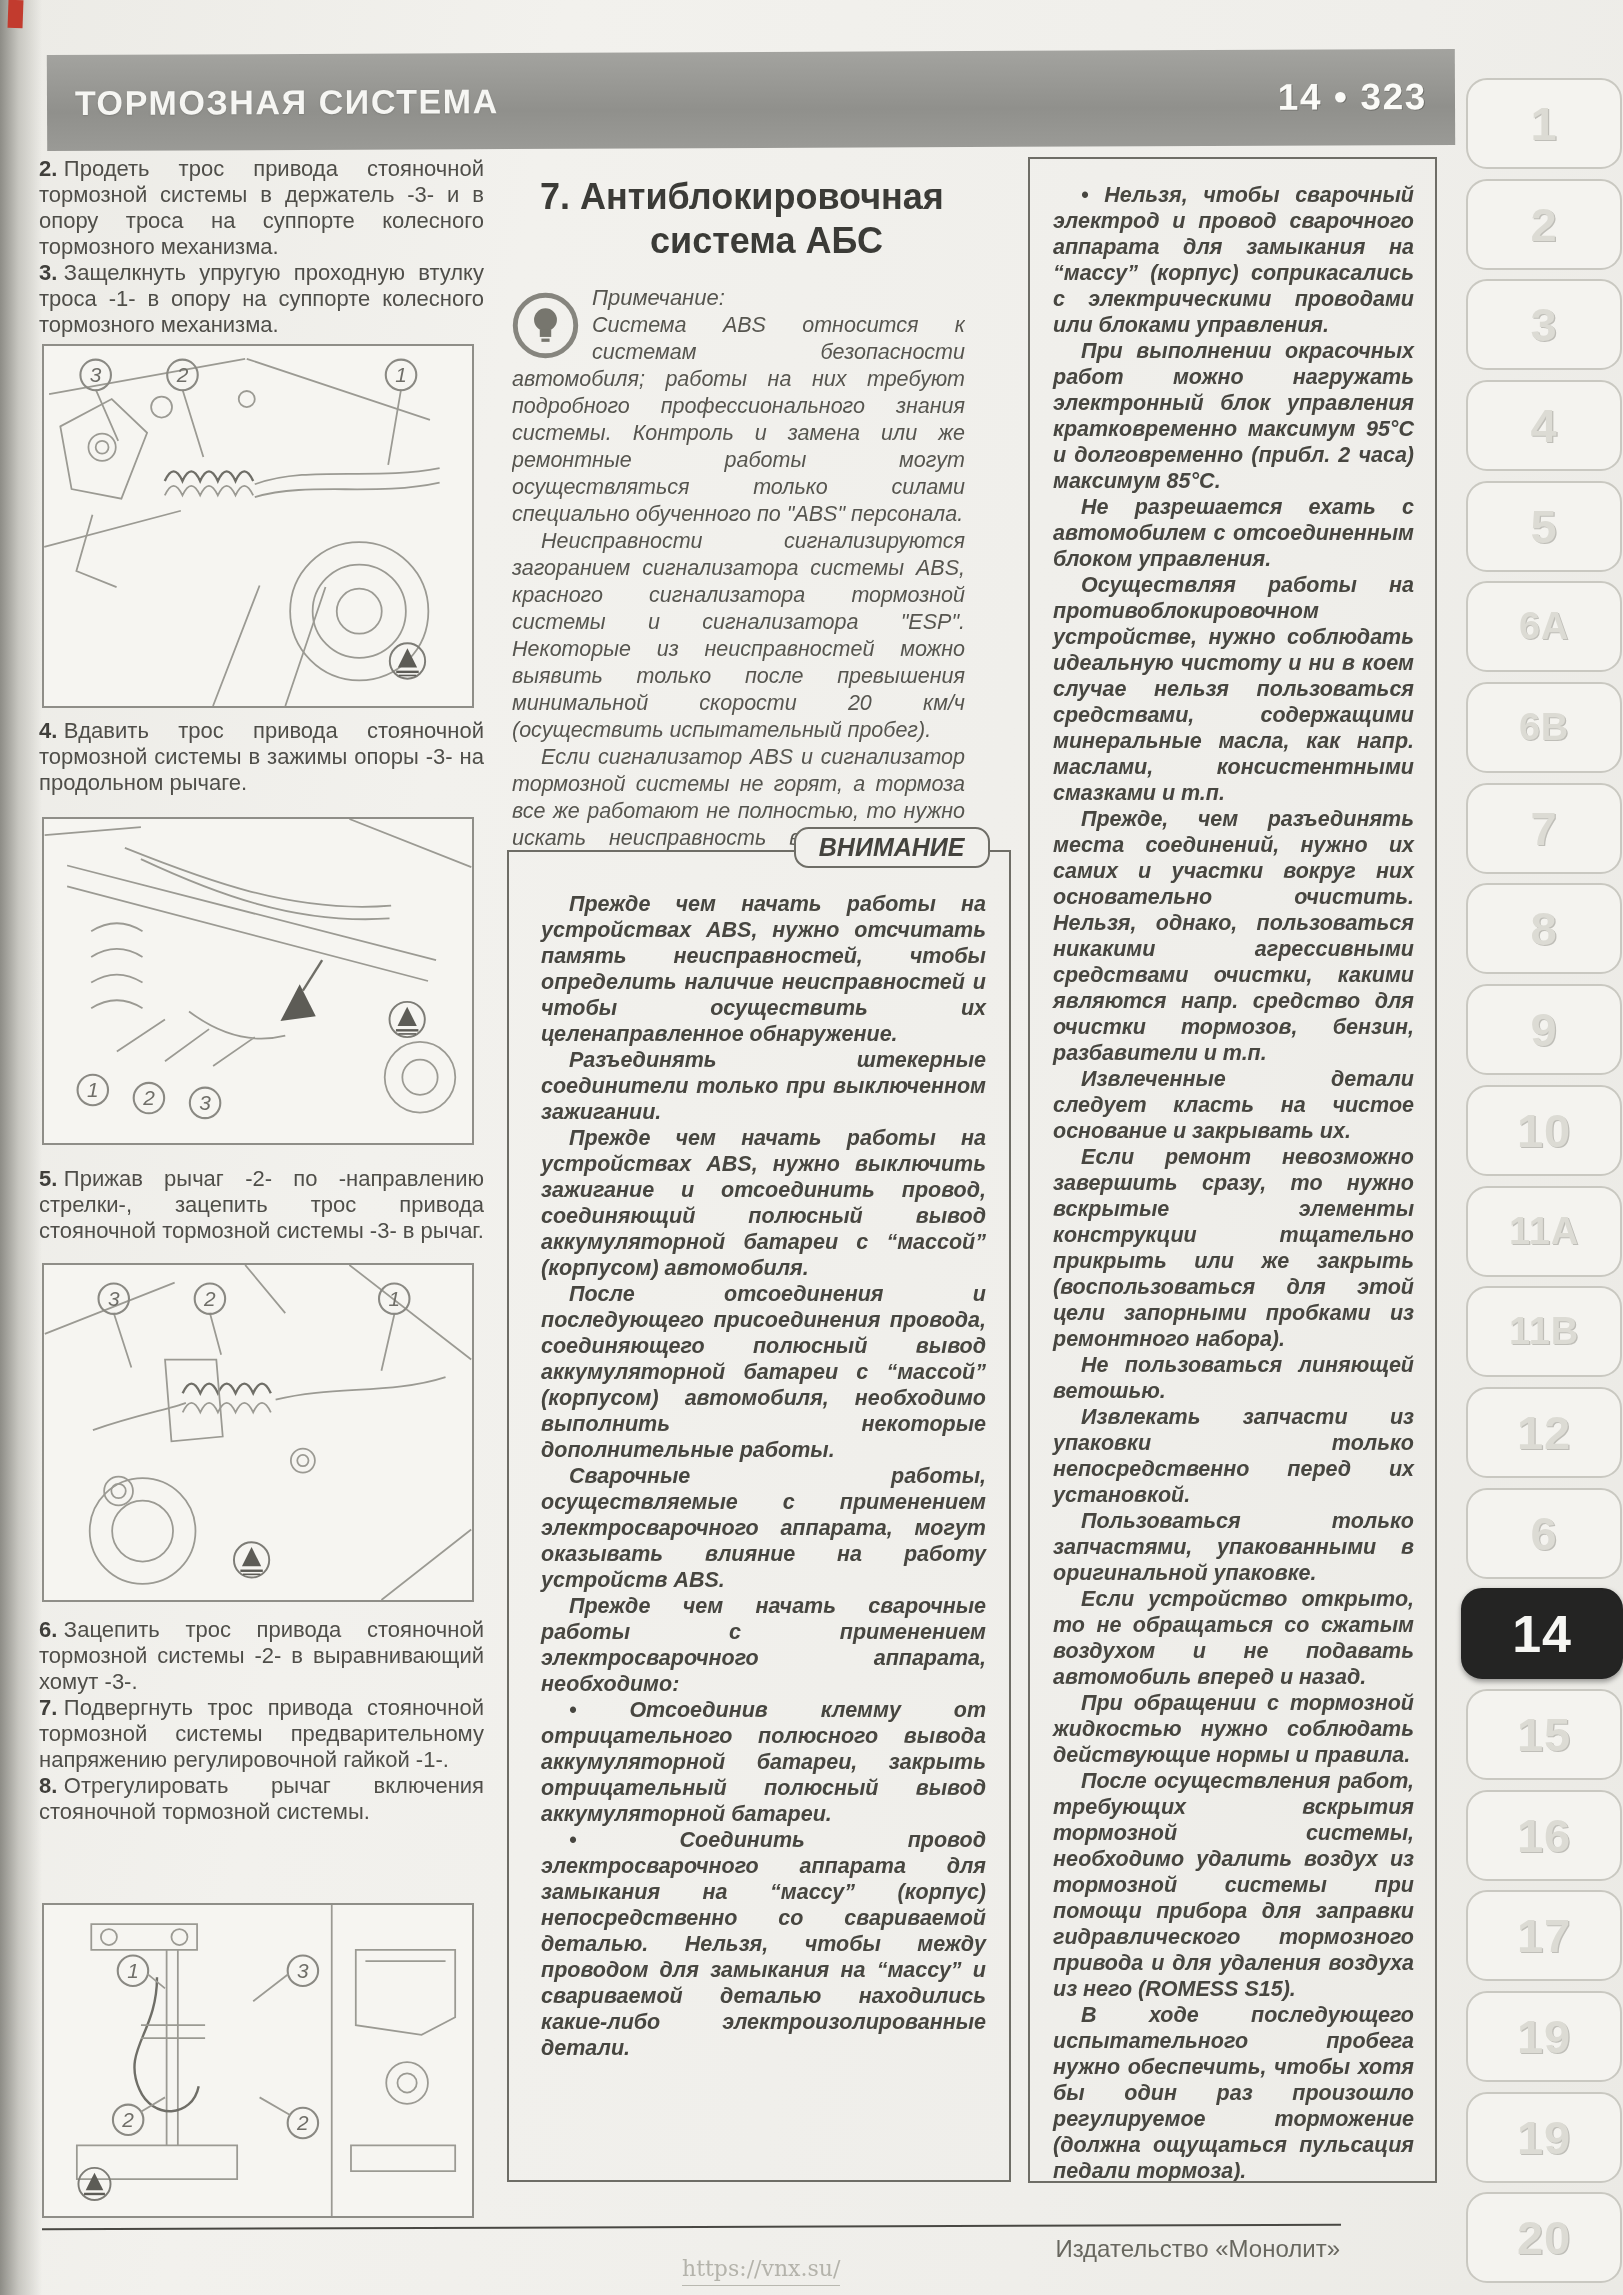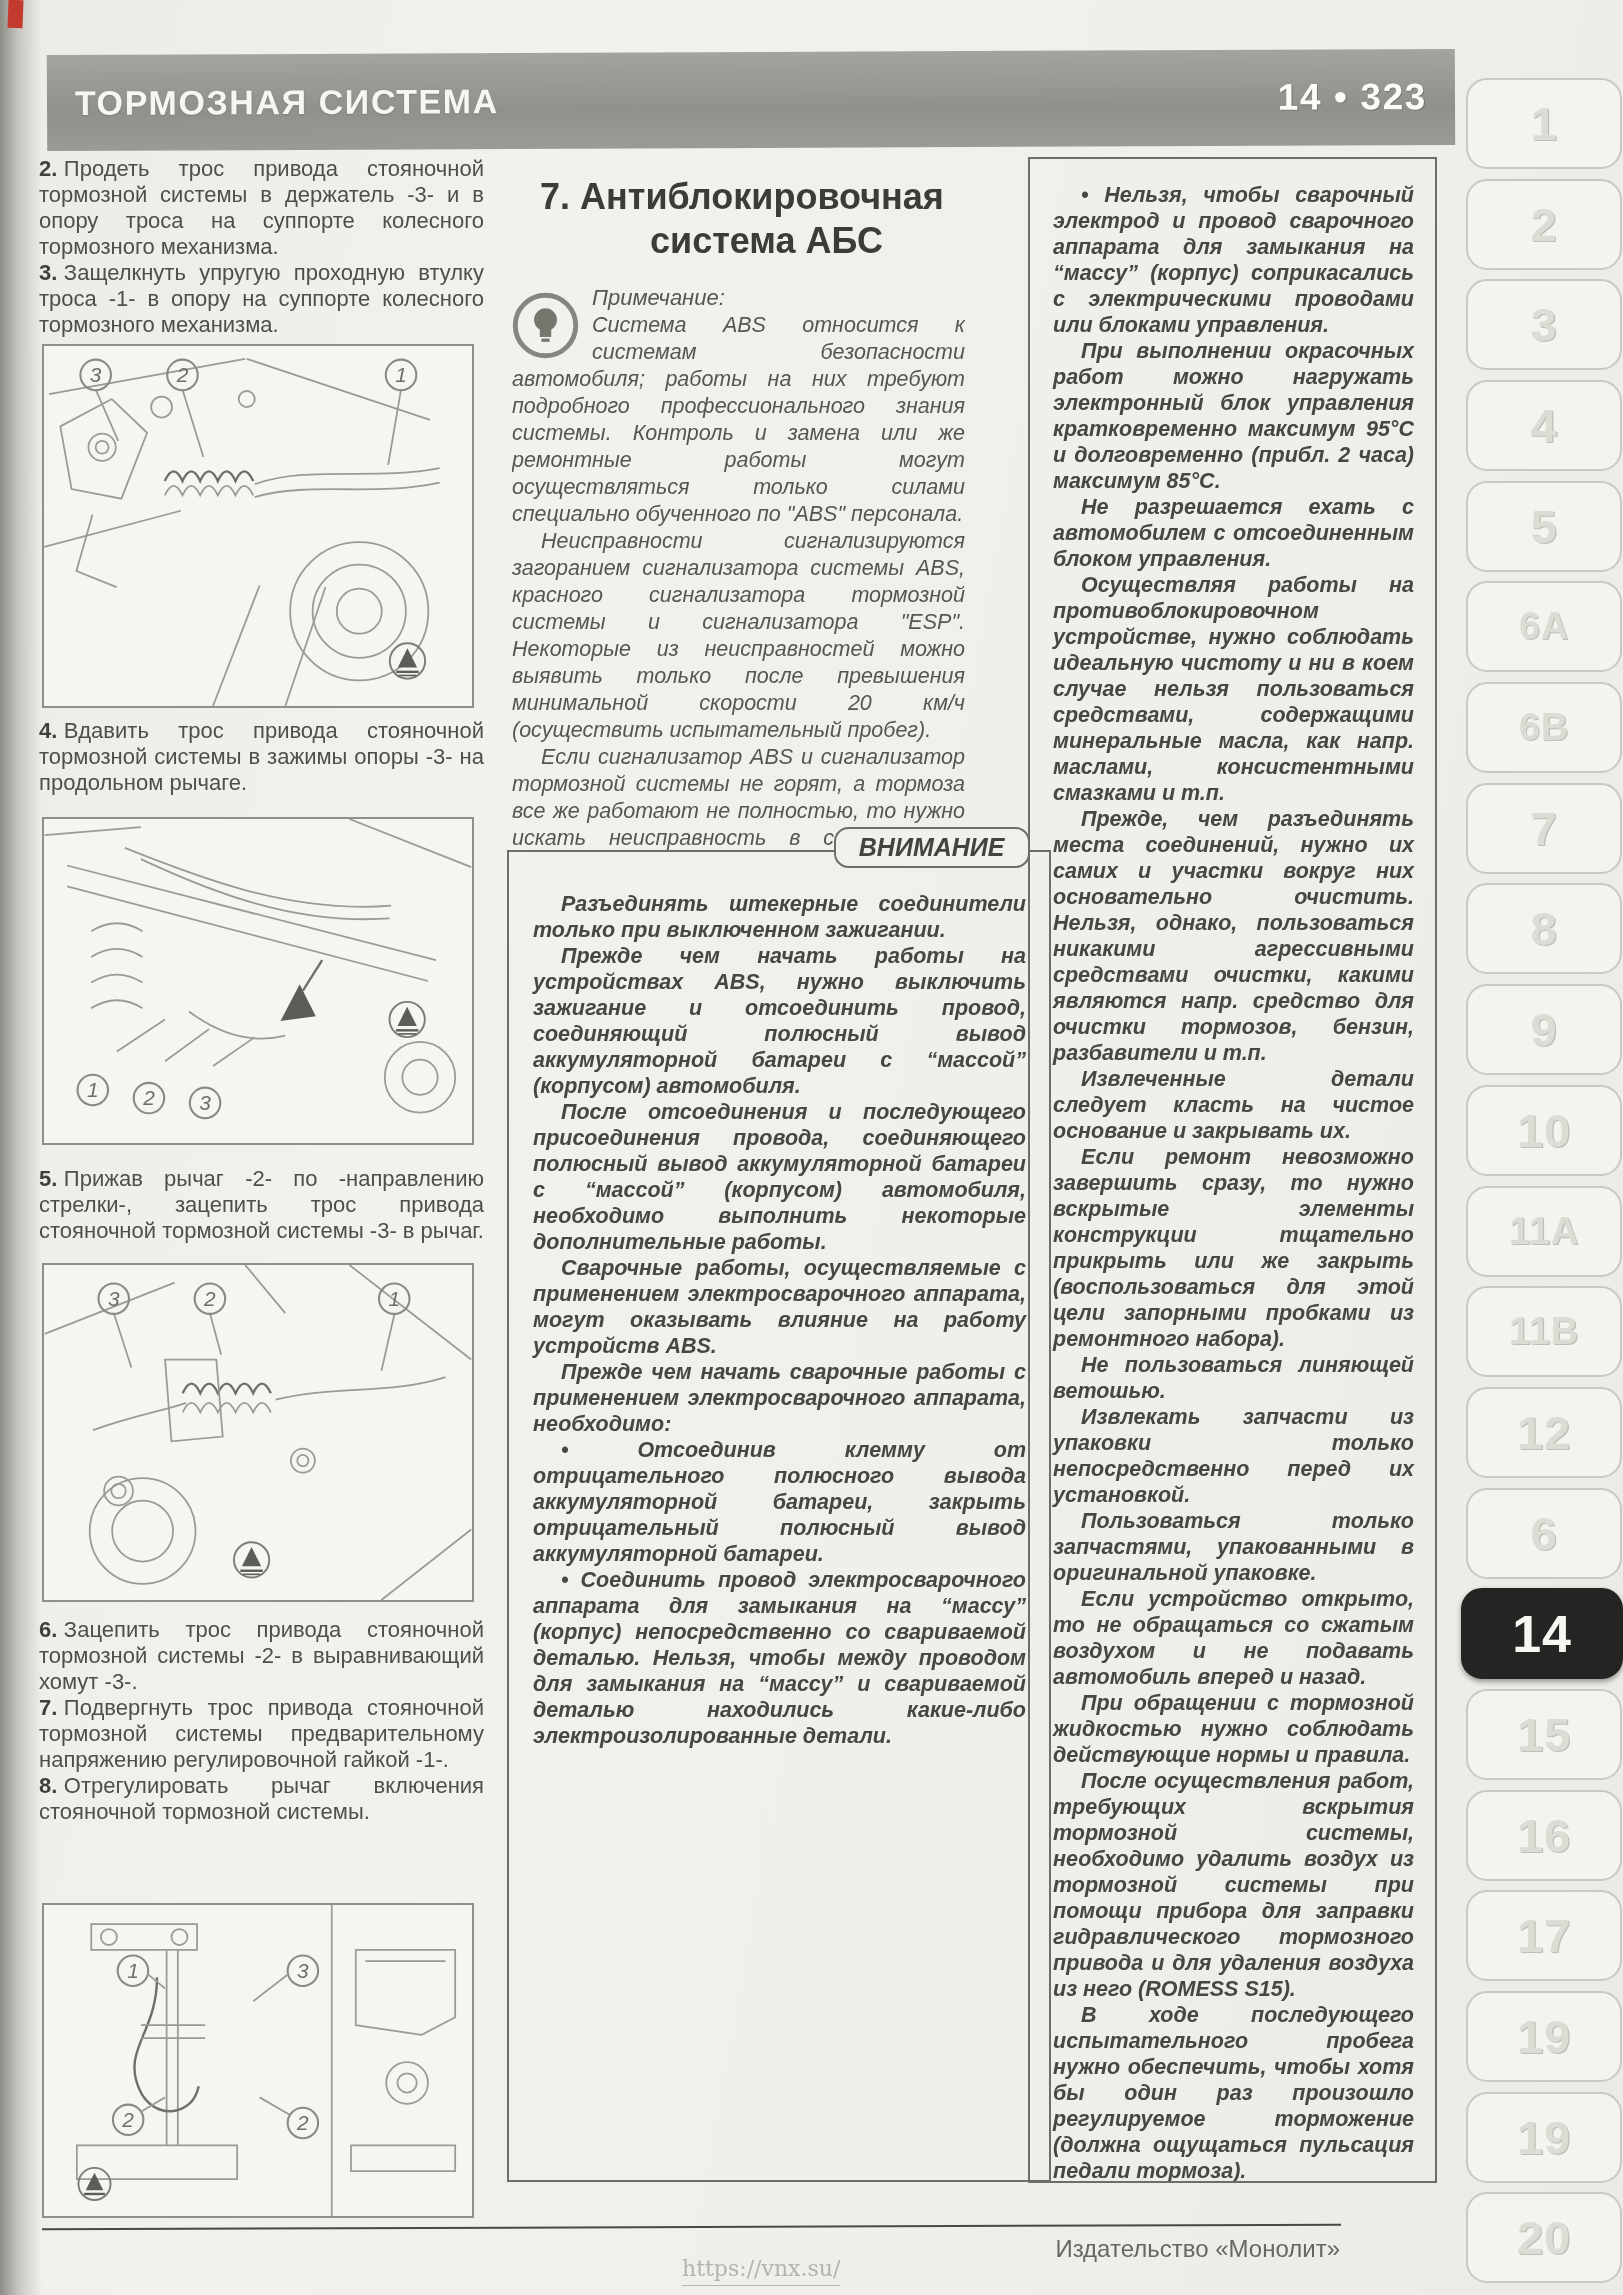--- a/index.html
+++ b/index.html
@@ -39,21 +39,21 @@
   
   #midcol{left:512px;top:175px;width:453px;height:676px;overflow:hidden;}
   #section-heading{margin:0 0 21px 0;font-size:36px;line-height:44px;font-weight:bold;color:#3b3b37;
     padding-left:138px;text-indent:-110px;}
   .note-icon{float:left;width:67px;height:67px;margin:8px 13px 4.9px 0;}
   .note-label{font-style:italic;font-size:22px;line-height:28px;color:#56554f;padding-left:44px;}
   .note-body{margin:0;font-style:italic;font-size:21.5px;line-height:27px;color:#56554f;text-align:justify;}
   .mid-par{margin:0;font-style:italic;font-size:21.5px;line-height:27px;color:#56554f;text-align:justify;text-indent:29px;}
 
   
-  #warnbox{left:507px;top:850px;width:544px;height:1332px;border:2.4px solid #6e6d66;box-sizing:border-box;overflow:visible;}
+  #warnbox{left:507px;top:850px;width:504px;height:1332px;border:2.4px solid #6e6d66;box-sizing:border-box;overflow:visible;padding-left:8px;}
   #warnlabel{position:absolute;top:-25px;right:19.5px;background:#f1f0ec;border:2.4px solid #6e6d66;
     border-radius:14.6px;padding:4px 23px;font-size:25px;font-weight:bold;font-style:italic;color:#44433e;}
   .warn-inner{padding:39px 23px 0 24px;overflow:hidden;height:1275px;}
   .warn-par,.right-par{margin:0;font-weight:bold;font-style:italic;font-size:21.5px;line-height:26px;
     text-align:justify;color:#474640;text-indent:28px;}
 
   #rightbox{left:1028px;top:157px;width:409px;height:2026px;border:2.4px solid #6e6d66;box-sizing:border-box;overflow:hidden;}
   .right-inner{padding:23px 21px 0 23px;}
 
   
@@ -230,20 +230,21 @@
       <div class="note-label">Примечание:</div>
       <p class="note-body">Система ABS относится к системам безопасности автомобиля; работы на них требуют подробного профессионального знания системы. Контроль и замена или же ремонтные работы могут осуществляться только силами специально обученного по "ABS" персонала.</p>
     </div>
     <p class="mid-par">Неисправности сигнализируются загоранием сигнализатора системы ABS, красного сигнализатора тормозной системы и сигнализатора "ESP". Некоторые из неисправностей можно выявить только после превышения минимальной скорости 20 км/ч (осуществить испытательный пробег).</p>
     <p class="mid-par">Если сигнализатор ABS и сигнализатор тормозной системы не горят, а тормоза все же работают не полностью, то нужно искать неисправность в стандартной тормозной системе.</p>
   </div>
 
   <div class="abs" id="warnbox">
     <div id="warnlabel">ВНИМАНИЕ</div>
     <div class="warn-inner">
+      <p class="warn-par">Прежде чем начать работы на устройствах ABS, нужно отсчитать память неисправностей, чтобы определить наличие неисправностей и чтобы осуществить их целенаправленное обнаружение.</p>
       <p class="warn-par">Разъединять штекерные соединители только при выключенном зажигании.</p>
       <p class="warn-par">Прежде чем начать работы на устройствах ABS, нужно выключить зажигание и отсоединить провод, соединяющий полюсный вывод аккумуляторной батареи с “массой” (корпусом) автомобиля.</p>
       <p class="warn-par">После отсоединения и последующего присоединения провода, соединяющего полюсный вывод аккумуляторной батареи с “массой” (корпусом) автомобиля, необходимо выполнить некоторые дополнительные работы.</p>
       <p class="warn-par">Сварочные работы, осуществляемые с применением электросварочного аппарата, могут оказывать влияние на работу устройств ABS.</p>
       <p class="warn-par">Прежде чем начать сварочные работы с применением электросварочного аппарата, необходимо:</p>
       <p class="warn-par">•  Отсоединив клемму от отрицательного полюсного вывода аккумуляторной батареи, закрыть отрицательный полюсный вывод аккумуляторной батареи.</p>
       <p class="warn-par">•  Соединить провод электросварочного аппарата для замыкания на “массу” (корпус) непосредственно со свариваемой деталью. Нельзя, чтобы между проводом для замыкания на “массу” и свариваемой деталью находились какие-либо электроизолированные детали.</p>
     </div>
   </div>
 

